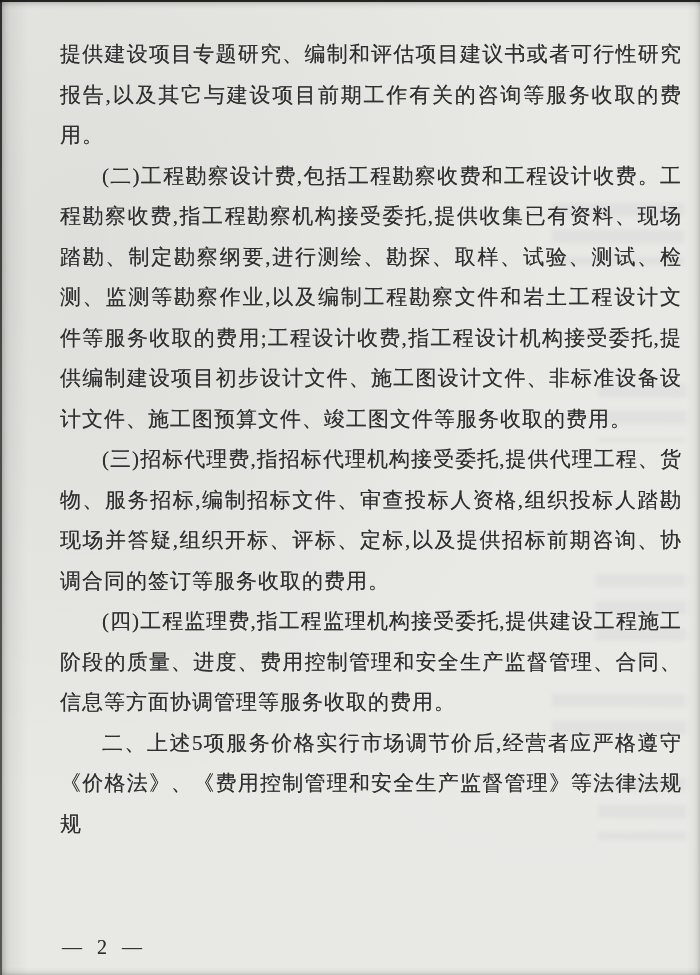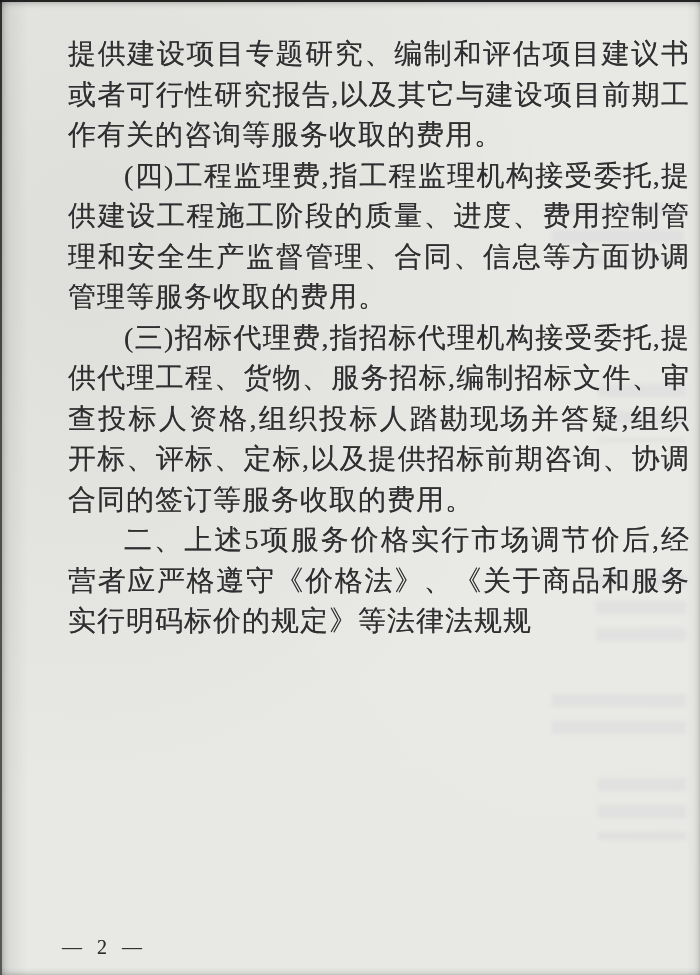--- a/index.html
+++ b/index.html
@@ -28,26 +28,25 @@
   }
   .edge-left {
     position: absolute; top: 0; left: 0; bottom: 0; width: 2px;
     background: linear-gradient(180deg, #1a1a1a, #3a3a3a 40%, #4a4a48);
     opacity: 0.85;
   }
   .content {
     position: absolute;
     left: 60px; top: 34px; width: 622px;
     color: var(--ink, #2f2f31);
-    font-size: 28px;
+    font-size: 21px;
     line-height: 40.5px;
     letter-spacing: 1px;
     text-align: justify;
     text-shadow: 0 0 0.6px rgba(47,47,49,0.65);
-    margin-left: 8px;
   }
   .para { margin: 0; text-indent: 2em; }
   .para.first { text-indent: 0; }
   .footer {
     position: absolute;
     left: 62px; top: 936px;
     color: var(--ink, #2f2f31);
     font-size: 20px;
     letter-spacing: 5px;
     text-shadow: 0 0 0.5px rgba(47,47,49,0.6);
@@ -77,20 +76,21 @@
   <div class="edge-left"></div>
 
   <div class="ghost g1"></div>
   <div class="ghost g2"></div>
   <div class="ghost g3"></div>
   <div class="ghost g4"></div>
   <div class="ghost g5"></div>
 
   <div class="content">
     <p class="para first">提供建设项目专题研究、编制和评估项目建议书或者可行性研究报告,以及其它与建设项目前期工作有关的咨询等服务收取的费用。</p>
+    <p class="para">(二)工程勘察设计费,包括工程勘察收费和工程设计收费。工程勘察收费,指工程勘察机构接受委托,提供收集已有资料、现场踏勘、制定勘察纲要,进行测绘、勘探、取样、试验、测试、检测、监测等勘察作业,以及编制工程勘察文件和岩土工程设计文件等服务收取的费用;工程设计收费,指工程设计机构接受委托,提供编制建设项目初步设计文件、施工图设计文件、非标准设备设计文件、施工图预算文件、竣工图文件等服务收取的费用。</p>
+    <p class="para">(三)招标代理费,指招标代理机构接受委托,提供代理工程、货物、服务招标,编制招标文件、审查投标人资格,组织投标人踏勘现场并答疑,组织开标、评标、定标,以及提供招标前期咨询、协调合同的签订等服务收取的费用。</p>
     <p class="para">(四)工程监理费,指工程监理机构接受委托,提供建设工程施工阶段的质量、进度、费用控制管理和安全生产监督管理、合同、信息等方面协调管理等服务收取的费用。</p>
-    <p class="para">(三)招标代理费,指招标代理机构接受委托,提供代理工程、货物、服务招标,编制招标文件、审查投标人资格,组织投标人踏勘现场并答疑,组织开标、评标、定标,以及提供招标前期咨询、协调合同的签订等服务收取的费用。</p>
-    <p class="para">二、上述5项服务价格实行市场调节价后,经营者应严格遵守《价格法》、《关于商品和服务实行明码标价的规定》等法律法规规</p>
+    <p class="para">二、上述5项服务价格实行市场调节价后,经营者应严格遵守《价格法》、《费用控制管理和安全生产监督管理》等法律法规规</p>
   </div>
 
   <div class="footer">— 2 —</div>
 
 </div>
 
 </body></html>

